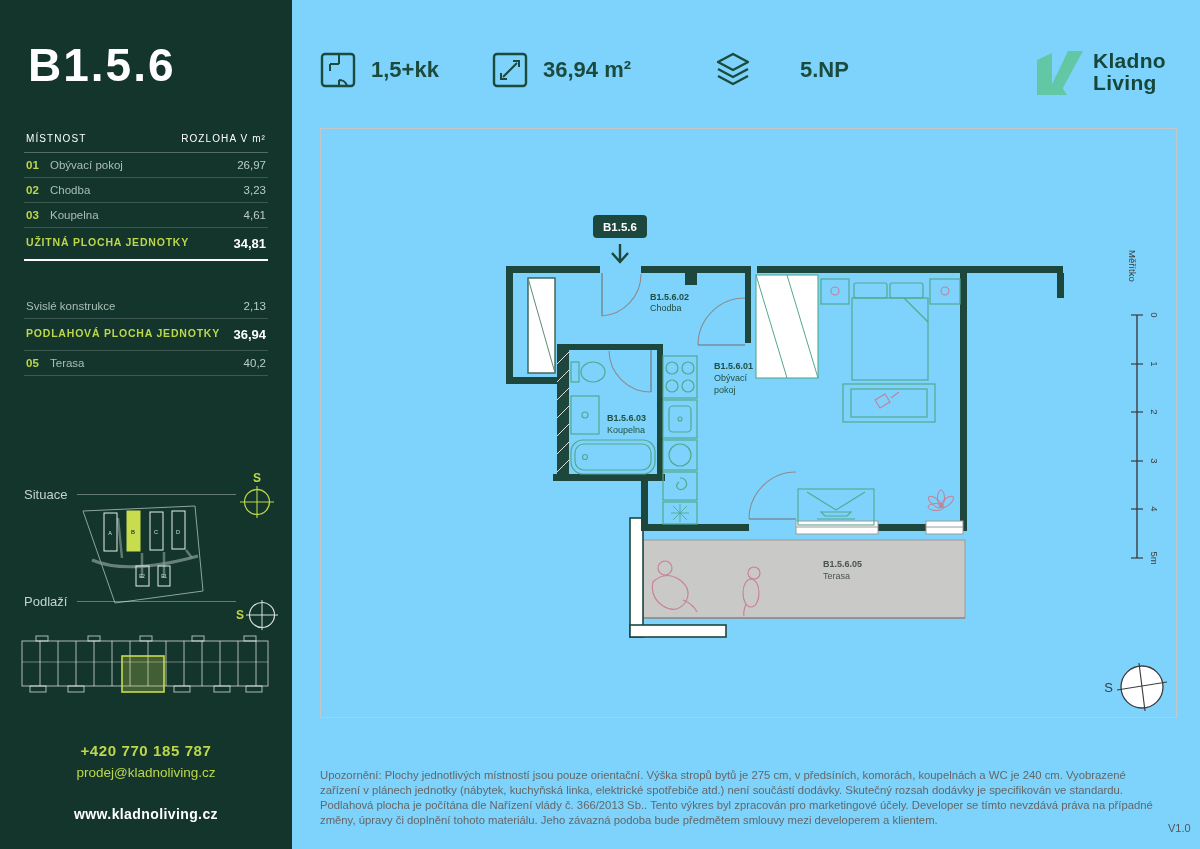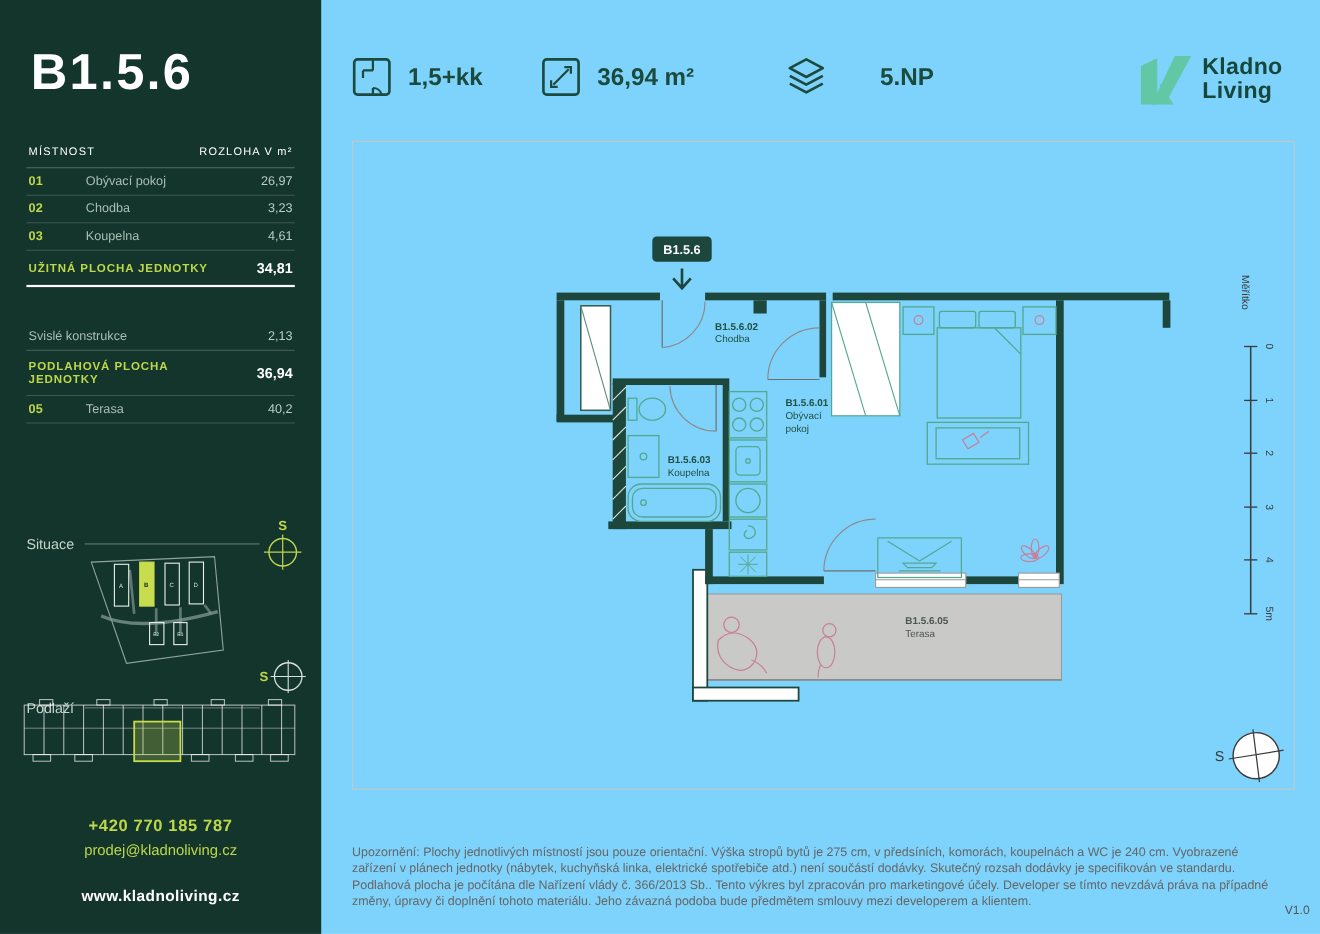--- a/index.html
+++ b/index.html
@@ -4,21 +4,21 @@
 <style>
   html,body{margin:0;padding:0;background:#fff;}
   .page{position:relative;width:1200px;height:849px;background:#7dd3fc;overflow:hidden;
         font-family:"Liberation Sans",sans-serif;}
   
   .sidebar{position:absolute;left:0;top:0;width:292px;height:849px;background:#14352c;color:#a9beb4;}
   .unit-title{position:absolute;top:38px;left:28px;font-size:46px;font-weight:bold;color:#ffffff;letter-spacing:2px;}
   .side-table{position:absolute;top:133px;left:24px;width:244px;font-size:11.5px;}
   .tbl-header{display:flex;justify-content:space-between;color:#ffffff;font-size:10px;
               letter-spacing:1.1px;padding:0 2px 8px 2px;border-bottom:1px solid rgba(255,255,255,.28);}
-  .trow{display:flex;align-items:center;padding:6px 2px;border-bottom:1px solid rgba(255,255,255,.18);gap:28px;}
+  .trow{display:flex;align-items:flex-start;padding:6px 2px;border-bottom:1px solid rgba(255,255,255,.18);}
   .trow .num{color:#bcd74a;font-weight:bold;width:24px;}
   .trow .nm{flex:1;}
   .trow .val{color:#b9cec5;}
   .trow.total{border-bottom:2px solid #ffffff;padding:8px 2px;}
   .trow.total .lbl{flex:1;color:#bcd74a;font-weight:bold;font-size:10.5px;letter-spacing:.8px;}
   .trow.total .bigval{color:#ffffff;font-weight:bold;font-size:13px;}
   .block2{margin-top:33px;}
   .trow.plain .lbl2{flex:1;}
   
   .sec-head{position:absolute;left:24px;width:212px;display:flex;align-items:center;gap:10px;
@@ -114,21 +114,21 @@
       <rect x="66" y="68" width="13" height="20" fill="none" stroke="#e8f0ec" stroke-width="1"></rect>
       <rect x="88" y="68" width="12" height="20" fill="none" stroke="#e8f0ec" stroke-width="1"></rect>
       <text x="40" y="37" text-anchor="middle" font-size="5.5" fill="#cfe0d8">A</text>
       <text x="63" y="36" text-anchor="middle" font-size="5.5" font-weight="bold" fill="#14352c">B</text>
       <text x="86" y="36" text-anchor="middle" font-size="5.5" fill="#cfe0d8">C</text>
       <text x="108" y="36" text-anchor="middle" font-size="5.5" fill="#cfe0d8">D</text>
       <text x="72" y="80" text-anchor="middle" font-size="4.5" fill="#cfe0d8">E2</text>
       <text x="94" y="80" text-anchor="middle" font-size="4.5" fill="#cfe0d8">E1</text>
     </svg>
 
-    <div class="sec-head" style="top:636px;">
+    <div class="sec-head" style="top:594px;">
       <span>Podlaží</span>
       <span class="line"></span>
     </div>
     <svg class="compass-s" style="left:232px;top:598px;" width="48" height="34" viewBox="0 0 48 34">
       <text x="8" y="21" text-anchor="middle" font-size="12" font-weight="bold" fill="#bcd74a">S</text>
       <circle cx="30" cy="17" r="12.5" fill="none" stroke="#d7e0db" stroke-width="1.2"></circle>
       <line x1="14" y1="17" x2="46" y2="17" stroke="#d7e0db" stroke-width="1"></line>
       <line x1="30" y1="2" x2="30" y2="32" stroke="#d7e0db" stroke-width="1"></line>
     </svg>
 

